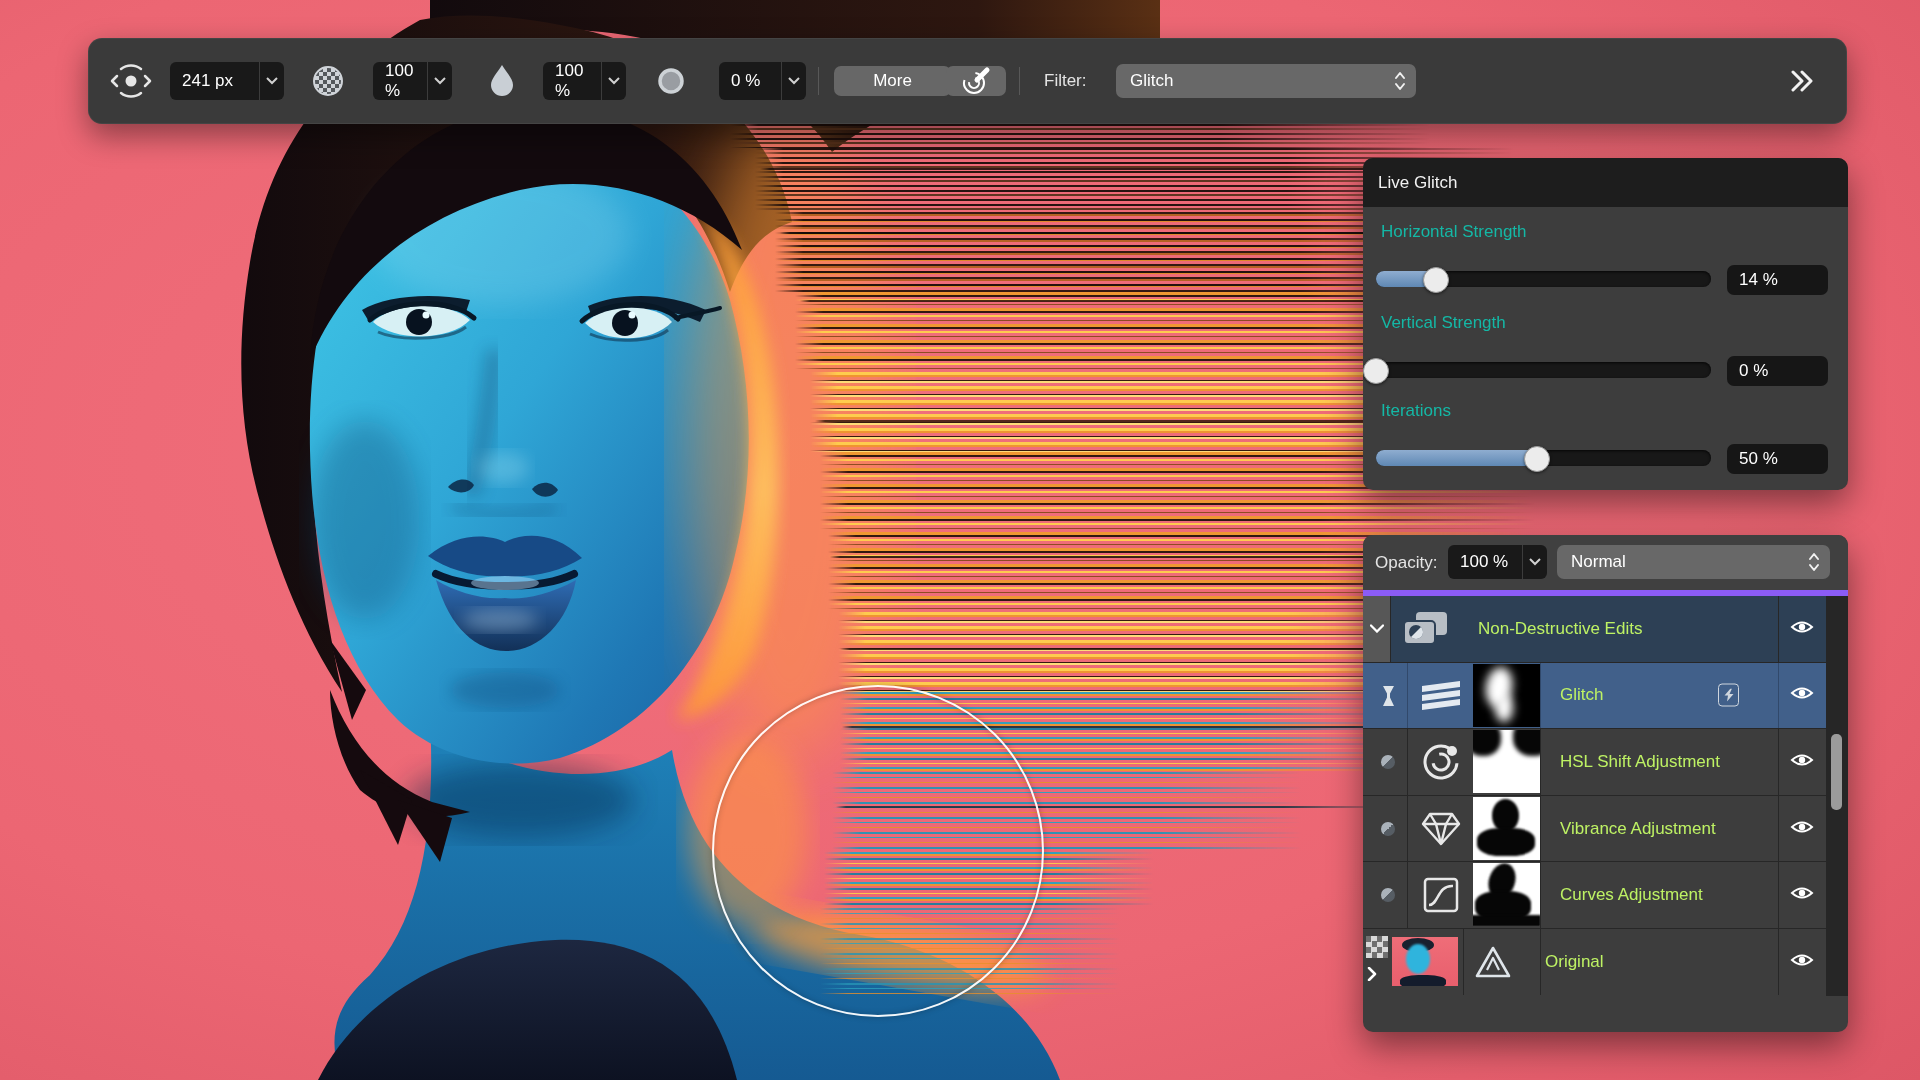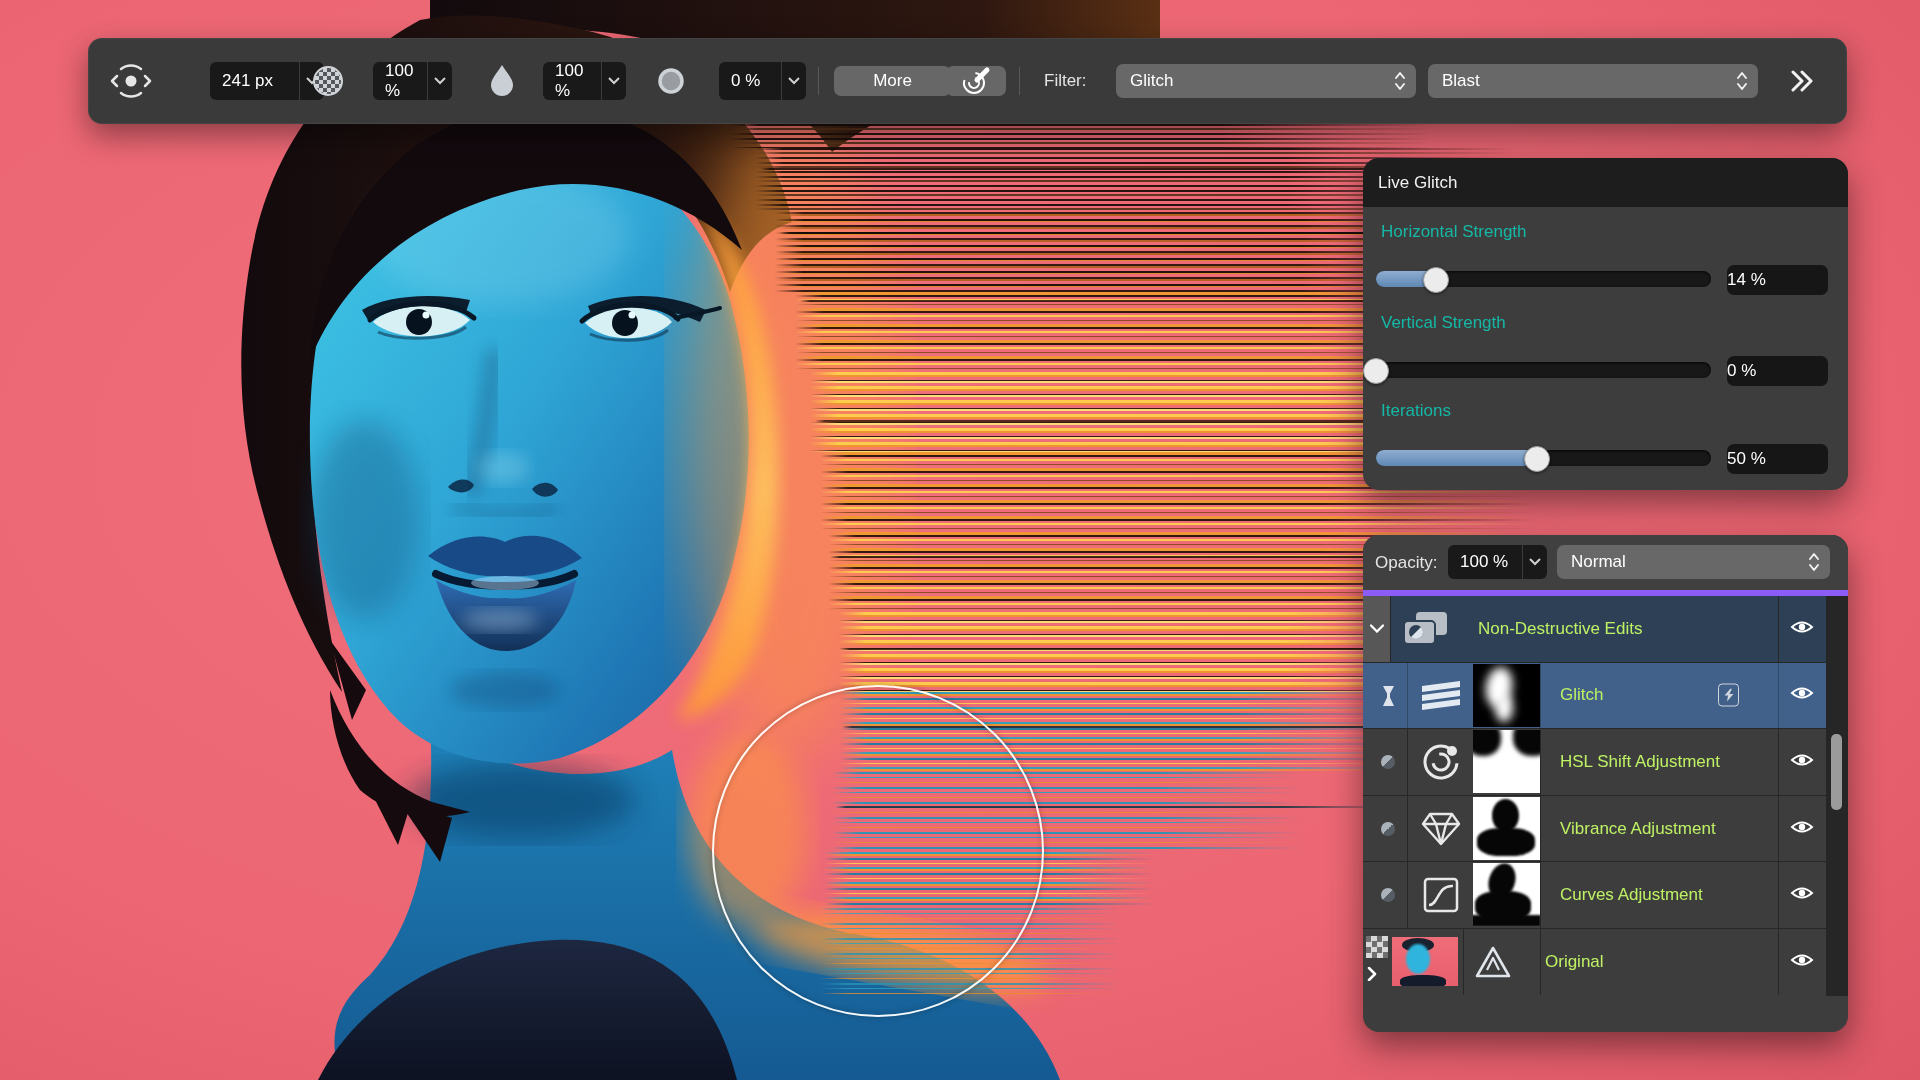--- a/index.html
+++ b/index.html
@@ -29,34 +29,34 @@
   .darkfield{height:38px;top:23px;background:#191919;border-radius:6px;color:#fff;font-size:17px;display:flex;align-items:center;}
   .darkfield .txt{padding-left:12px;flex:1;}
   .darkfield .chev{width:24px;align-self:stretch;display:flex;align-items:center;justify-content:center;border-left:1px solid #3c3c3c;}
   .graybtn{background:#676767;border-radius:7px;color:#fff;display:flex;align-items:center;justify-content:center;font-size:17px;}
   .dd{background:#686868;border-radius:7px;height:34px;top:25px;color:#fff;font-size:17px;display:flex;align-items:center;}
   .dd .txt{padding-left:14px;flex:1;}
   .dd .ud{padding-right:10px;display:flex;align-items:center;}
   .vsep{position:absolute;top:28px;height:28px;width:1px;background:#585858;}
   .tlabel{color:#e4e4e4;font-size:17px;}
   
-  .panel{position:absolute;left:1363px;width:485px;background:#3d3d3d;border-radius:16px;
+  .panel{position:absolute;left:1363px;width:485px;background:#3d3d3d;border-radius:10px;
     box-shadow:0 14px 34px rgba(0,0,0,.45);overflow:hidden;}
   .phead{height:49px;background:#1d1d1d;display:flex;align-items:center;color:#f2f2f2;font-size:17px;padding-left:15px;}
   
   #live-glitch{top:158px;height:332px;}
   .lg-body{position:relative;height:283px;}
   .lg-label{position:absolute;left:18px;color:#14b8a6;font-size:17px;}
   .slider{position:absolute;left:13px;width:335px;height:16px;border-radius:8px;background:#181818;
     box-shadow:inset 0 1px 3px rgba(0,0,0,.8);}
   .sfill{position:absolute;left:0;top:0;height:100%;border-radius:8px;background:linear-gradient(#8fadd0,#5f88b4);}
   .sthumb{position:absolute;top:-4px;width:24px;height:24px;border-radius:50%;background:#ececec;
     border:1px solid #9a9a9a;transform:translateX(-50%);box-shadow:0 1px 3px rgba(0,0,0,.5);}
   .vbox{position:absolute;left:364px;width:101px;height:30px;background:#161616;border-radius:7px;
-    color:#fff;font-size:17px;display:flex;align-items:center;padding-left:0;box-sizing:border-box;}
+    color:#fff;font-size:17px;display:flex;align-items:center;padding-left:12px;box-sizing:border-box;}
   
   #layers{top:535px;height:497px;}
   #layers .phead{height:42px;}
   .oprow{height:55px;background:#404040;border-bottom:6px solid #8b5cf6;position:relative;}
   .oprow .darkfield{top:10px;height:34px;}
   .lrows{position:relative;height:400px;}
   .lrow{position:relative;height:65.6px;border-bottom:1px solid #272727;background:#3d3d3d;}
   .lrow .lab{position:absolute;top:50%;transform:translateY(-50%);color:#bef264;font-size:17px;font-weight:400;white-space:nowrap;}
   .vline{position:absolute;top:0;bottom:0;width:1px;background:#272727;}
   .eye{position:absolute;left:427px;top:50%;transform:translateY(-50%);}
@@ -209,21 +209,21 @@
 <div id="toolbar">
   <span class="tb" style="left:20px;top:22px;">
     <svg width="44" height="40" viewBox="0 0 44 40" fill="none" stroke="#e6e6e6" stroke-width="2.5" stroke-linecap="round" stroke-linejoin="round">
       <path d="M12 8 A16 16 0 0 1 32 8"></path>
         <path d="M12 32 A16 16 0 0 0 32 32"></path>
       <path d="M8 15 L3 20 L8 25"></path>
         <path d="M36 15 L41 20 L36 25"></path>
       <circle cx="22" cy="20" r="5.5" fill="#e6e6e6" stroke="none"></circle>
     </svg>
     </span>
-  <div class="tb darkfield" style="left:81px;width:114px;margin-left:40px;">
+  <div class="tb darkfield" style="left:81px;width:114px;">
     <span class="txt">241 px</span>
     <span class="chev">
       <svg width="12" height="8" fill="none" stroke="#d0d0d0" stroke-width="2">
           <polyline points="1,1 6,6 11,1"></polyline>
         </svg>
       </span>
   </div>
   <span class="tb" style="left:222px;top:25px;">
     <svg width="34" height="34" viewBox="0 0 34 34">
       <defs>
@@ -285,29 +285,20 @@
   <span class="tb tlabel" style="left:955px;top:0;height:84px;">Filter:</span>
   <div class="tb dd" style="left:1027px;width:300px;">
     <span class="txt">Glitch</span>
     <span class="ud">
       <svg width="12" height="20" fill="none" stroke="#f0f0f0" stroke-width="2" stroke-linecap="round" stroke-linejoin="round">
         <polyline points="2,7 6,2 10,7"></polyline>
           <polyline points="2,13 6,18 10,13"></polyline>
         </svg>
       </span>
   </div>
-  <div class="tb dd" style="left:1339px;width:330px;">
-    <span class="txt">Blast</span>
-    <span class="ud">
-      <svg width="12" height="20" fill="none" stroke="#f0f0f0" stroke-width="2" stroke-linecap="round" stroke-linejoin="round">
-        <polyline points="2,7 6,2 10,7"></polyline>
-          <polyline points="2,13 6,18 10,13"></polyline>
-        </svg>
-      </span>
-  </div>
   <span class="tb" style="left:1700px;top:31px;">
     <svg width="26" height="22" viewBox="0 0 26 22" fill="none" stroke="#f2f2f2" stroke-width="3" stroke-linecap="round" stroke-linejoin="round">
       <path d="M4 2 L13 11 L4 20"></path>
         <path d="M13 2 L22 11 L13 20"></path>
       </svg>
     </span>
 </div>
 
 <div id="live-glitch" class="panel">
   <div class="phead">

